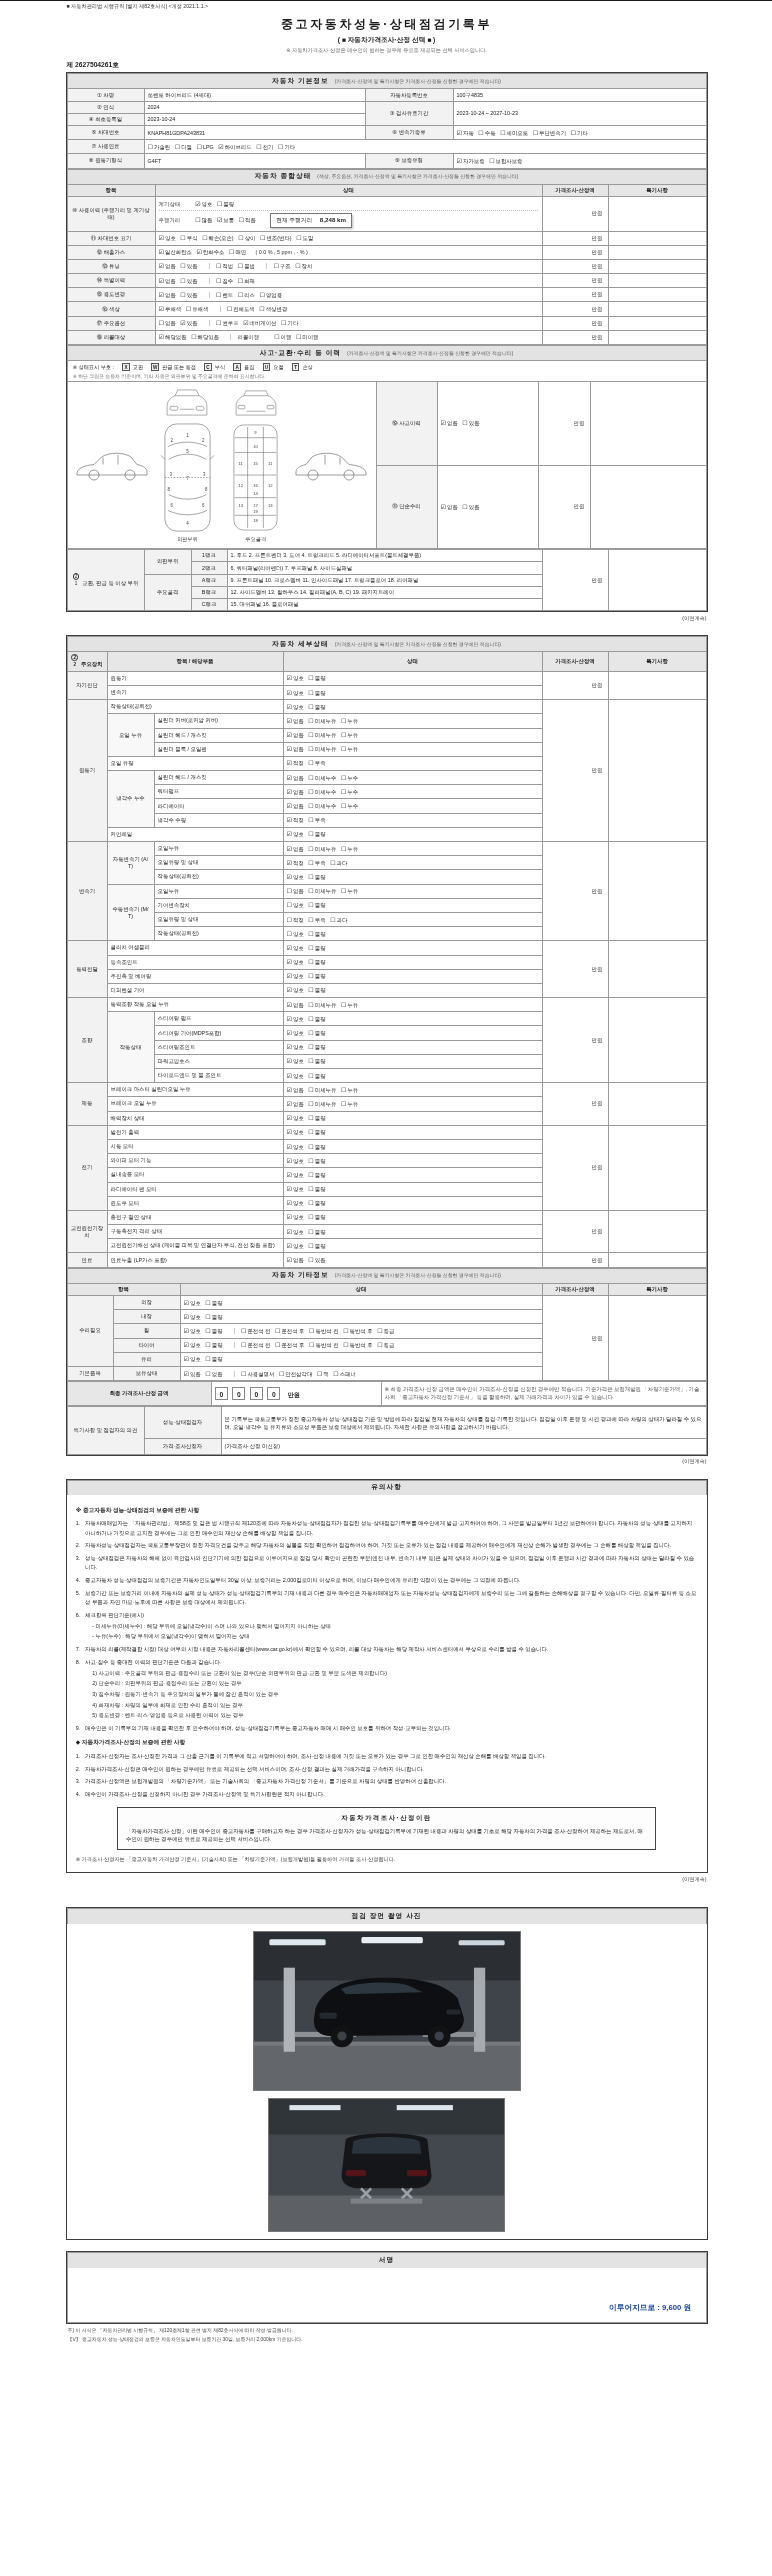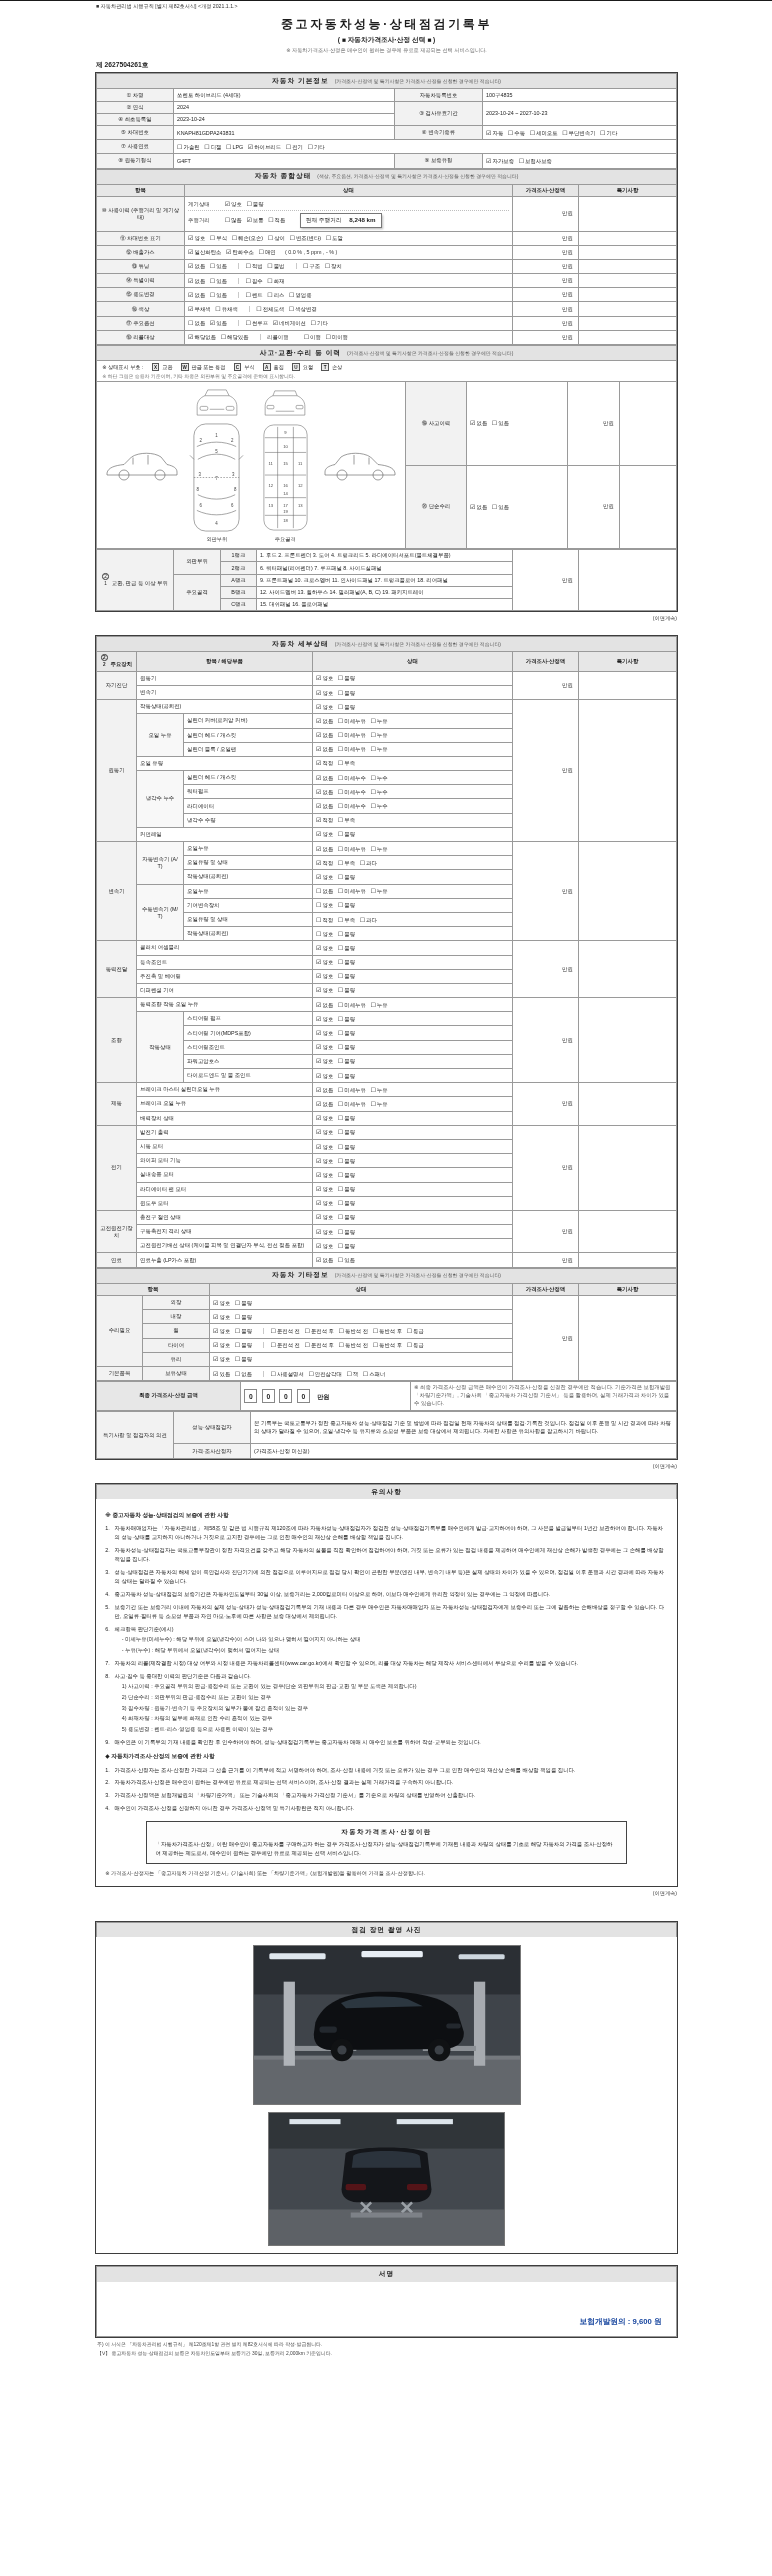--- a/index.html
+++ b/index.html
@@ -1,19 +1,19 @@
 <!DOCTYPE html>
 <html style="font-size:8.2px"><head>
 <meta charset="utf-8">
 <style>
 *{box-sizing:border-box}
 html,body{margin:0;padding:0;background:#fff}
 body{font-family:"Liberation Sans","DejaVu Sans",sans-serif;color:#1c1c1c}
 .sheet{width:773px;min-height:2576px;background:#fff;border-top:1.5px solid #1a1a1a;padding-bottom:10.3px}
-.page{width:583px;margin:0 auto}
+.page{width:642px;margin:0 auto}
 .formref{font-size:5.2px;color:#333;padding:2.1px 0 0 1px}
 .title{text-align:center;font-size:12px;font-weight:bold;letter-spacing:2.6px;margin-top:6.2px}
 .subtitle{text-align:center;font-size:6.7px;font-weight:bold;margin-top:3.1px}
 .hnote{text-align:center;font-size:5.2px;color:#666;margin-top:2.1px}
 .docno{font-size:6.7px;font-weight:bold;margin:6.2px 0 2.6px 1px}
 .box{border:1px solid #3d3d3d;background:#fff}
 .sec{border:0.5px solid #9a9a9a;border-bottom:0;background:#e3e3e3;text-align:center;padding:2.6px 2.1px;font-size:6.7px}
 .sec b{font-size:6.7px;letter-spacing:1px}
 .sec .sn{font-size:4.9px;color:#555;font-weight:normal;margin-left:4.1px;letter-spacing:0}
 table.grid{width:100%;border-collapse:collapse;table-layout:fixed}
@@ -880,21 +880,21 @@
   </div>
 
   <div class="spacer"></div>
 
   <div class="box" style="border-bottom-width:1px">
     <div class="sec">
       <b>서명</b>
     </div>
     <div class="signarea">
       <span class="fee">
-        <span>보험개발원의 :</span>
+        <span>이루어지므로 :</span>
         <b>9,600 원</b>
       </span>
     </div>
   </div>
 
   <div class="foot">주) 이 서식은 「자동차관리법 시행규칙」 제120조제1항 관련 별지 제82호서식에 따라 작성·발급됩니다.</div>
   <div class="foot">【Ⅴ】 중고자동차 성능·상태점검의 보증은 자동차인도일부터 보증기간 30일, 보증거리 2,000km 기준입니다.</div>
  </div>
 </div>
 

